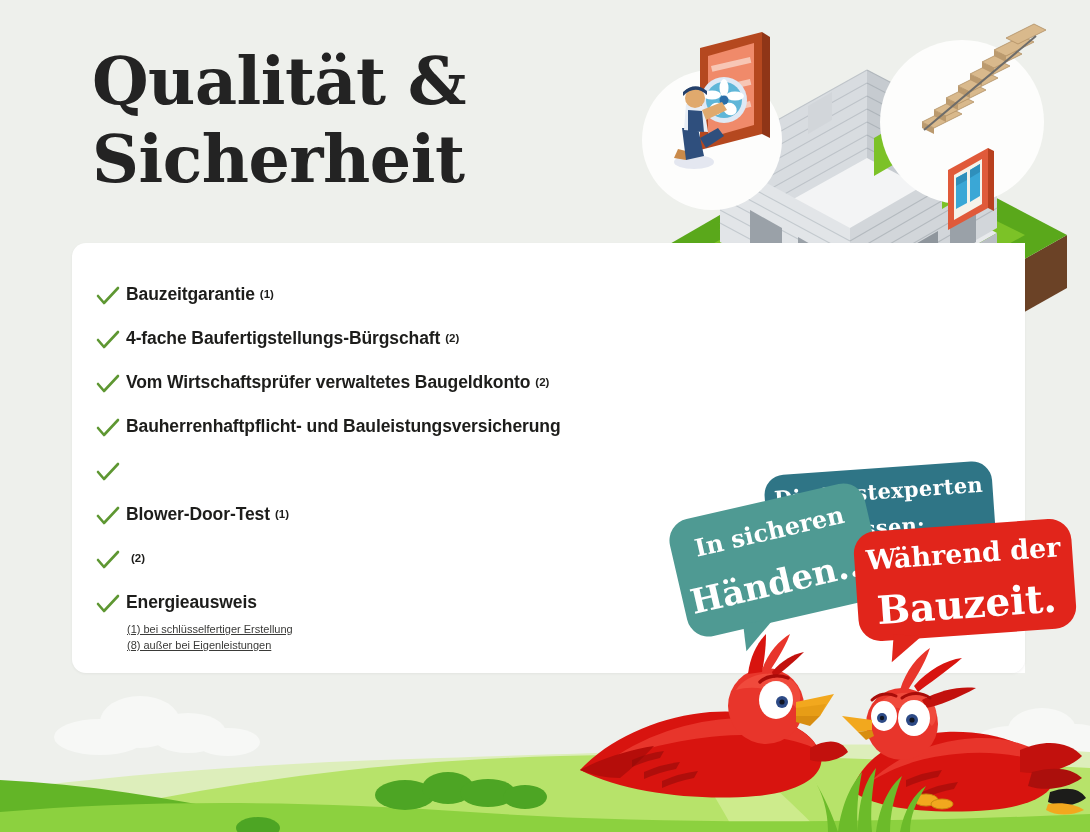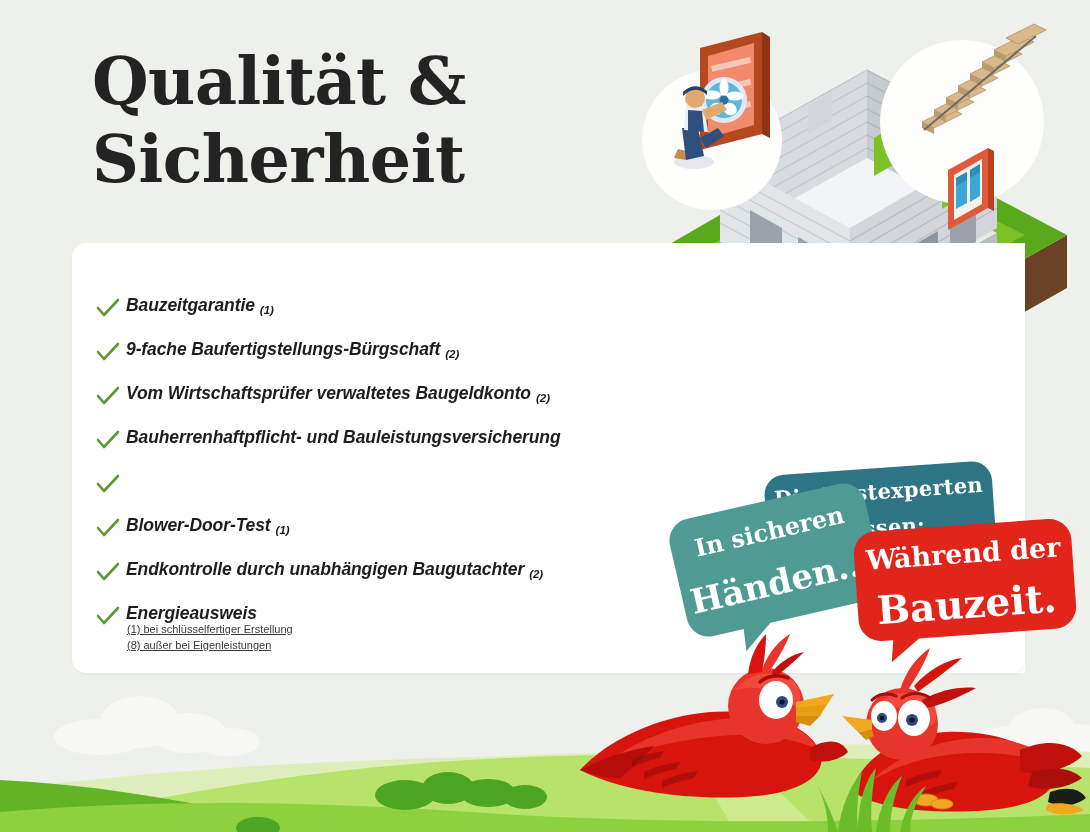--- a/index.html
+++ b/index.html
@@ -43,23 +43,22 @@
   .card-right-fill {
     position: absolute;
     left: 620px; top: 243px;
     width: 405px; height: 430px;
     background: #ffffff;
   }
 
   
   .checklist { position: absolute; left: 96px; top: 272px; width: 580px; }
   .check-row {
-    display: flex; align-items: flex-end;
+    display: flex; align-items: center;
     height: 44px;
-    font-style: italic;
   }
   .check-icon {
     width: 30px; flex: 0 0 30px;
     position: relative; top: 2px;
   }
   .check-icon svg { display: block; }
   .check-label {
     font-size: 17.5px;
     font-weight: 700;
     color: #1d1d1b;
@@ -393,21 +392,21 @@
       <span class="check-label">Bauzeitgarantie</span>
       <span class="check-note">(1)</span>
     </div>
 
     <div class="check-row">
       <span class="check-icon">
         <svg width="24" height="20" viewBox="0 0 24 20">
             <polyline points="2,10 8,17 22,2" fill="none" stroke="#5e9732" stroke-width="2.6" stroke-linecap="round" stroke-linejoin="round"></polyline>
           </svg>
       </span>
-      <span class="check-label">9-fache Baufertigstellungs-Bürgschaft</span>
+      <span class="check-label">4-fache Baufertigstellungs-Bürgschaft</span>
       <span class="check-note">(2)</span>
     </div>
 
     <div class="check-row">
       <span class="check-icon">
         <svg width="24" height="20" viewBox="0 0 24 20">
             <polyline points="2,10 8,17 22,2" fill="none" stroke="#5e9732" stroke-width="2.6" stroke-linecap="round" stroke-linejoin="round"></polyline>
           </svg>
       </span>
       <span class="check-label">Vom Wirtschaftsprüfer verwaltetes Baugeldkonto</span>
@@ -442,21 +441,20 @@
       <span class="check-label">Blower-Door-Test</span>
       <span class="check-note">(1)</span>
     </div>
 
     <div class="check-row">
       <span class="check-icon">
         <svg width="24" height="20" viewBox="0 0 24 20">
             <polyline points="2,10 8,17 22,2" fill="none" stroke="#5e9732" stroke-width="2.6" stroke-linecap="round" stroke-linejoin="round"></polyline>
           </svg>
       </span>
-      <span class="check-label">Endkontrolle durch unabhängigen Baugutachter</span>
       <span class="check-note">(2)</span>
     </div>
 
     <div class="check-row">
       <span class="check-icon">
         <svg width="24" height="20" viewBox="0 0 24 20">
             <polyline points="2,10 8,17 22,2" fill="none" stroke="#5e9732" stroke-width="2.6" stroke-linecap="round" stroke-linejoin="round"></polyline>
           </svg>
       </span>
       <span class="check-label">Energieausweis</span>

